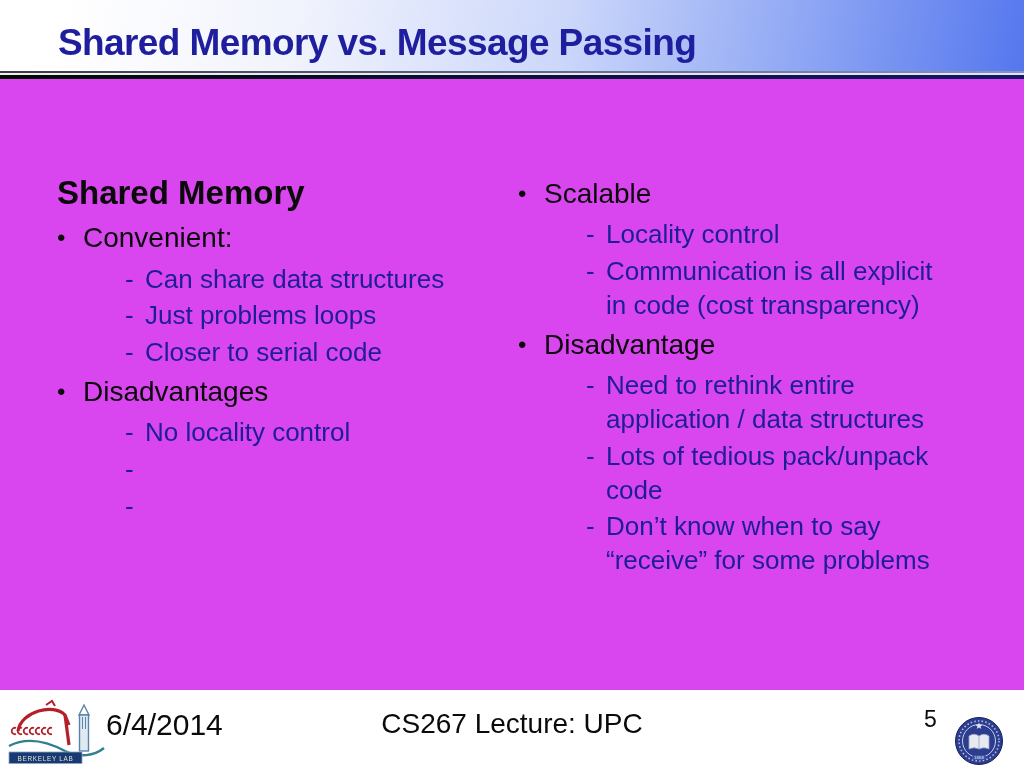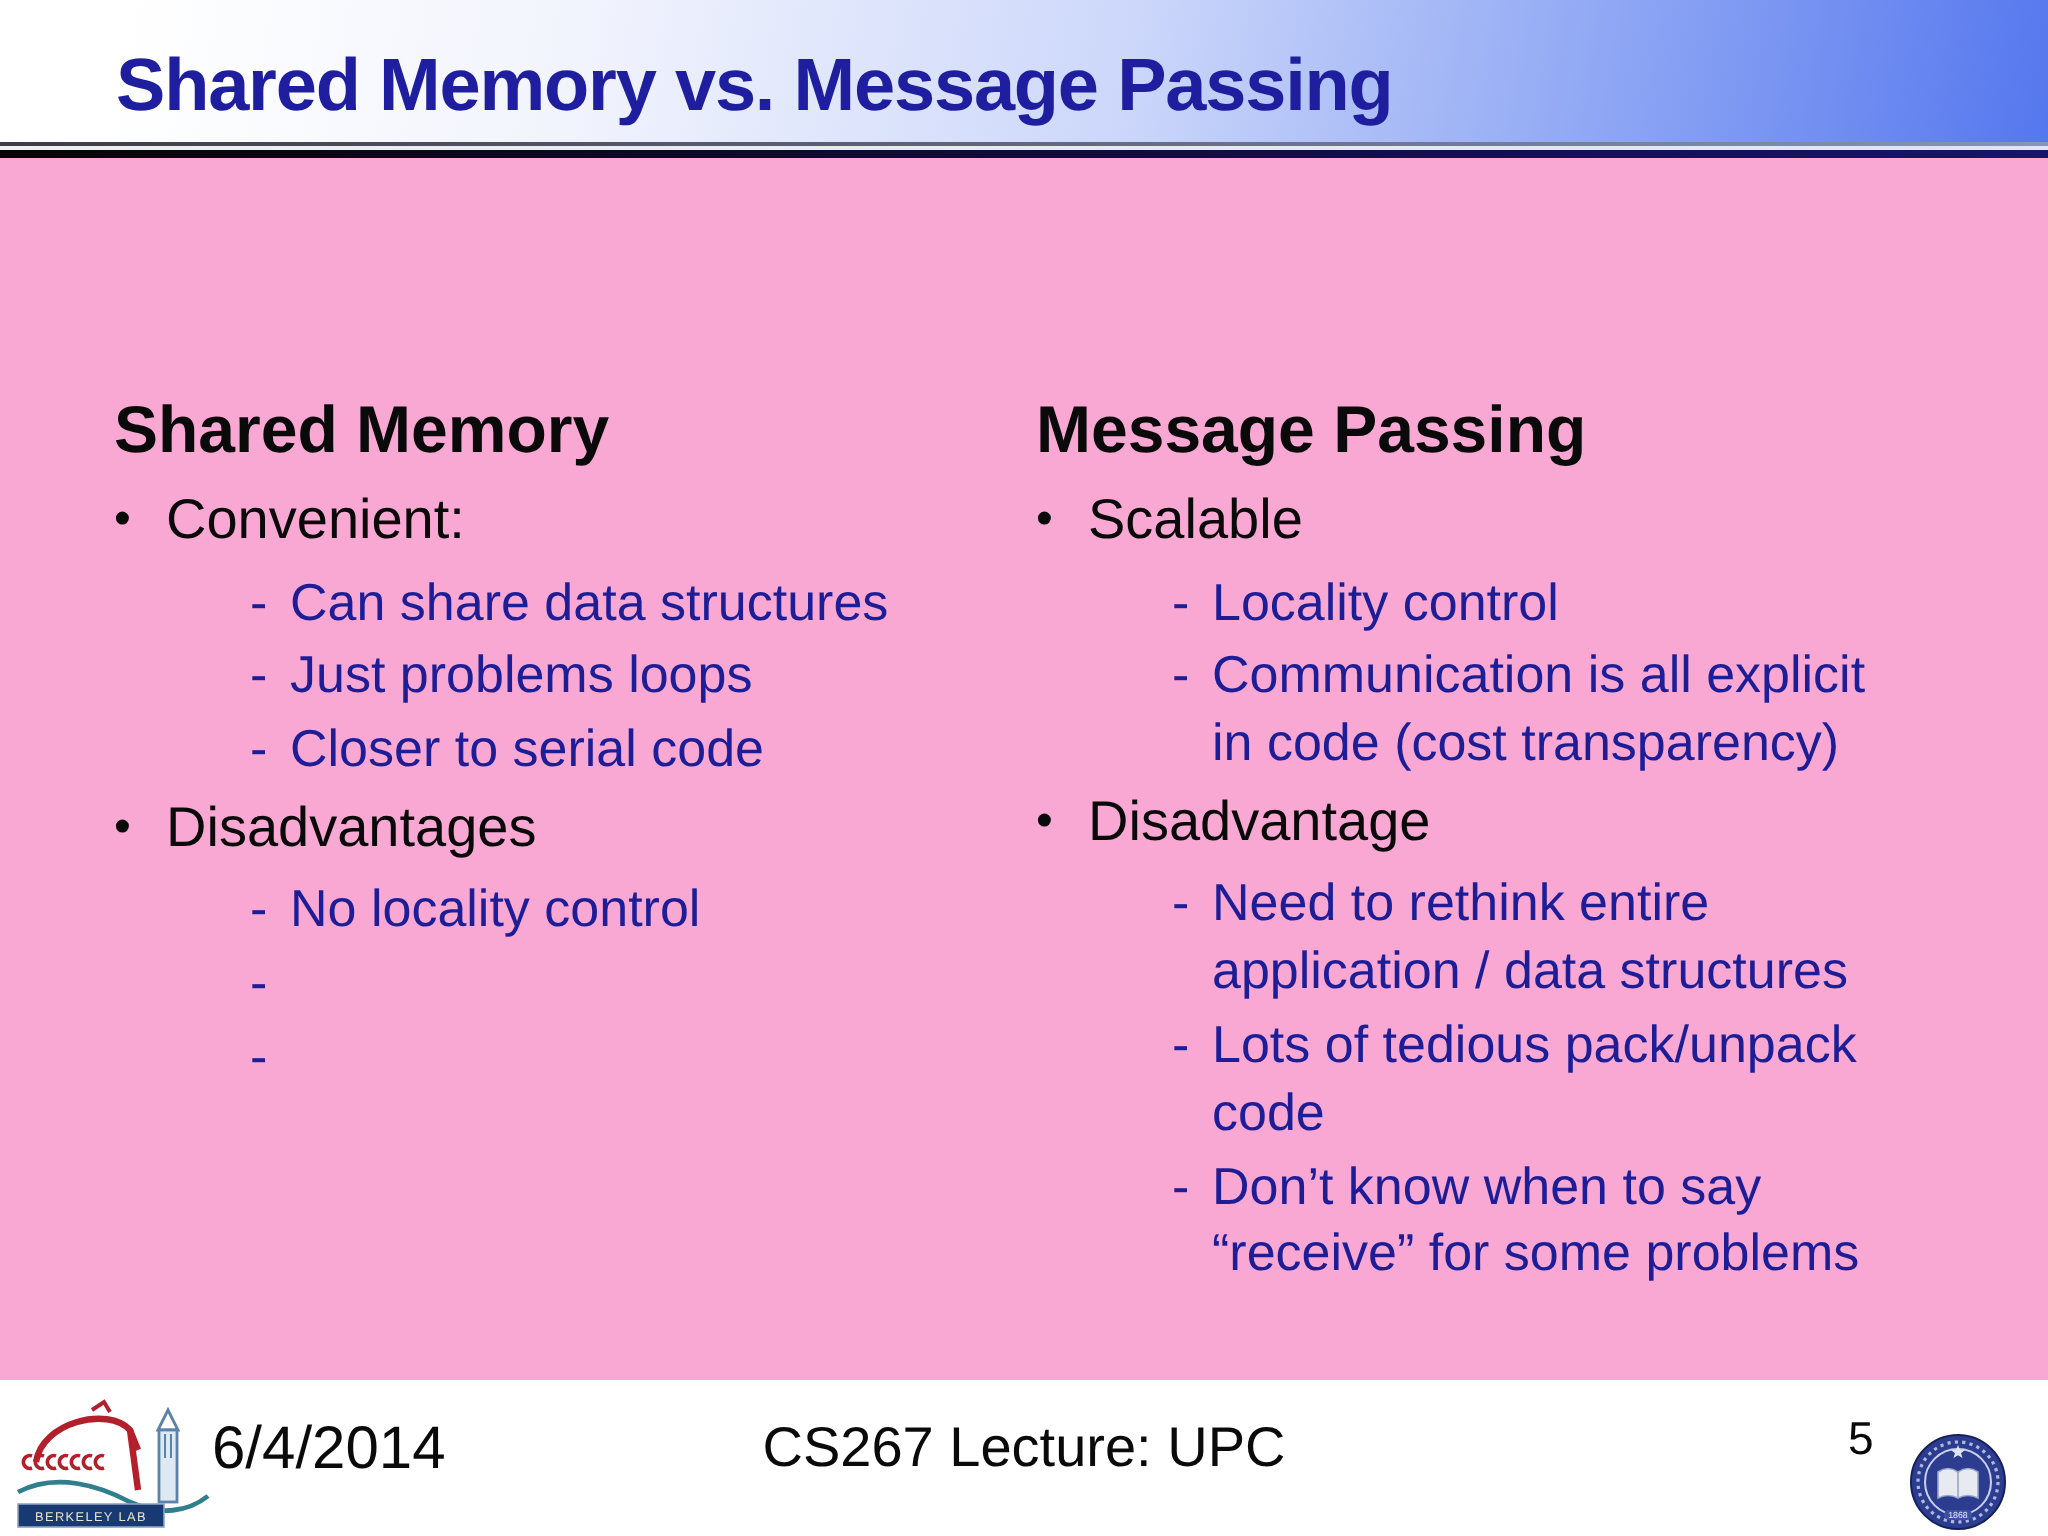--- a/index.html
+++ b/index.html
@@ -1,37 +1,37 @@
 <!DOCTYPE html>
 <html><head>
 <meta charset="utf-8">
 <style>
   * { margin:0; padding:0; box-sizing:border-box; }
   html,body { width:1024px; height:768px; }
   body { font-family:"Liberation Sans", sans-serif; background:#fff; }
 
-  .slide { position:relative; width:1024px; height:768px; background:#f9a8d4; overflow:hidden; }
+  .slide { position:relative; width:1024px; height:768px; background:#d946ef; overflow:hidden; }
 
   
   .header {
     position:absolute; top:0; left:0; width:1024px; height:71px;
     background:linear-gradient(100deg, #ffffff 6%, #f2f4fd 28%, #ccd7fa 55%, #8fa7f4 78%, #5577ee 100%);
   }
   .title {
     position:absolute; left:58px; top:22px;
     font-size:37px; font-weight:bold; letter-spacing:-0.6px;
     color:#1e1e9e; white-space:nowrap;
   }
   .divider { position:absolute; top:71px; left:0; width:1024px; }
   .divider .d1 { height:2px; background:linear-gradient(to right,#3c3c44,#8892bf); }
   .divider .d2 { height:2px; background:linear-gradient(to right,#efefef,#dfe4f6); }
   .divider .d3 { height:4px; background:linear-gradient(to right,#050505,#15156b); }
 
   
-  .col { position:absolute; top:172px;margin-top:22px; }
+  .col { position:absolute; top:172px; }
   .col-left  { left:57px;  width:440px; }
   .col-right { left:518px; width:470px; }
 
   .col-heading {
     font-size:33px; font-weight:bold; color:#0a0a0a;
     line-height:1.25; margin-bottom:7px; white-space:nowrap;
   }
   .item { display:flex; align-items:flex-start; }
   .l1 { font-size:28px; color:#0a0a0a; line-height:1.3; margin:4px 0 6px 0; }
   .l1 .marker { width:26px; flex:0 0 26px; font-size:24px; line-height:1.5; }
@@ -99,21 +99,20 @@
     </div>
     <div class="item l2">
       <span class="marker">-</span>
     </div>
     <div class="item l2">
       <span class="marker">-</span>
     </div>
   </div>
 
   <div class="col col-right">
-    <div class="col-heading">Message Passing</div>
 
     <div class="item l1">
       <span class="marker">•</span>
       <span class="txt">Scalable</span>
     </div>
     <div class="item l2">
       <span class="marker">-</span>
       <span class="txt">Locality control</span>
     </div>
     <div class="item l2">

